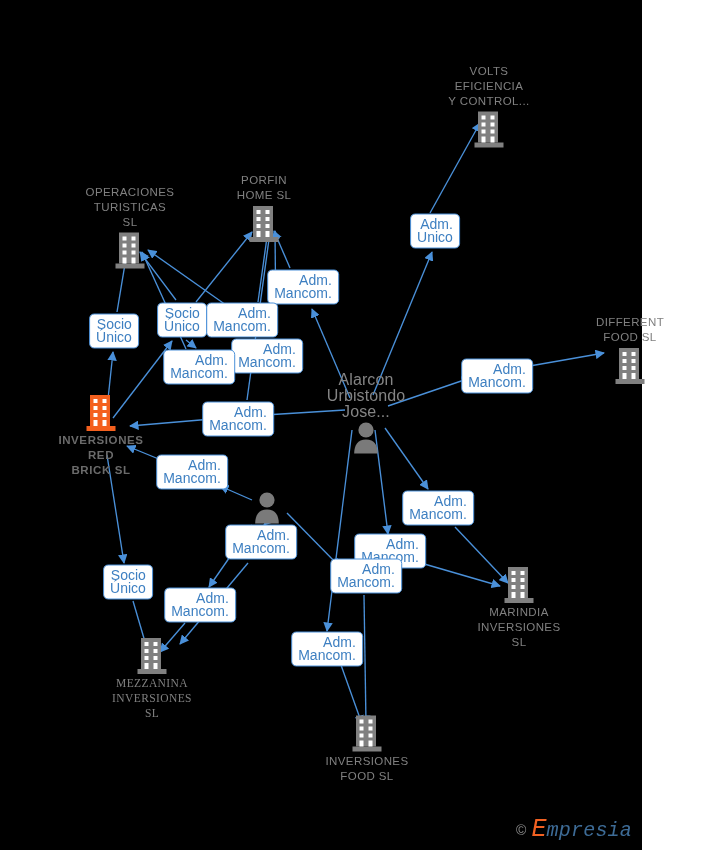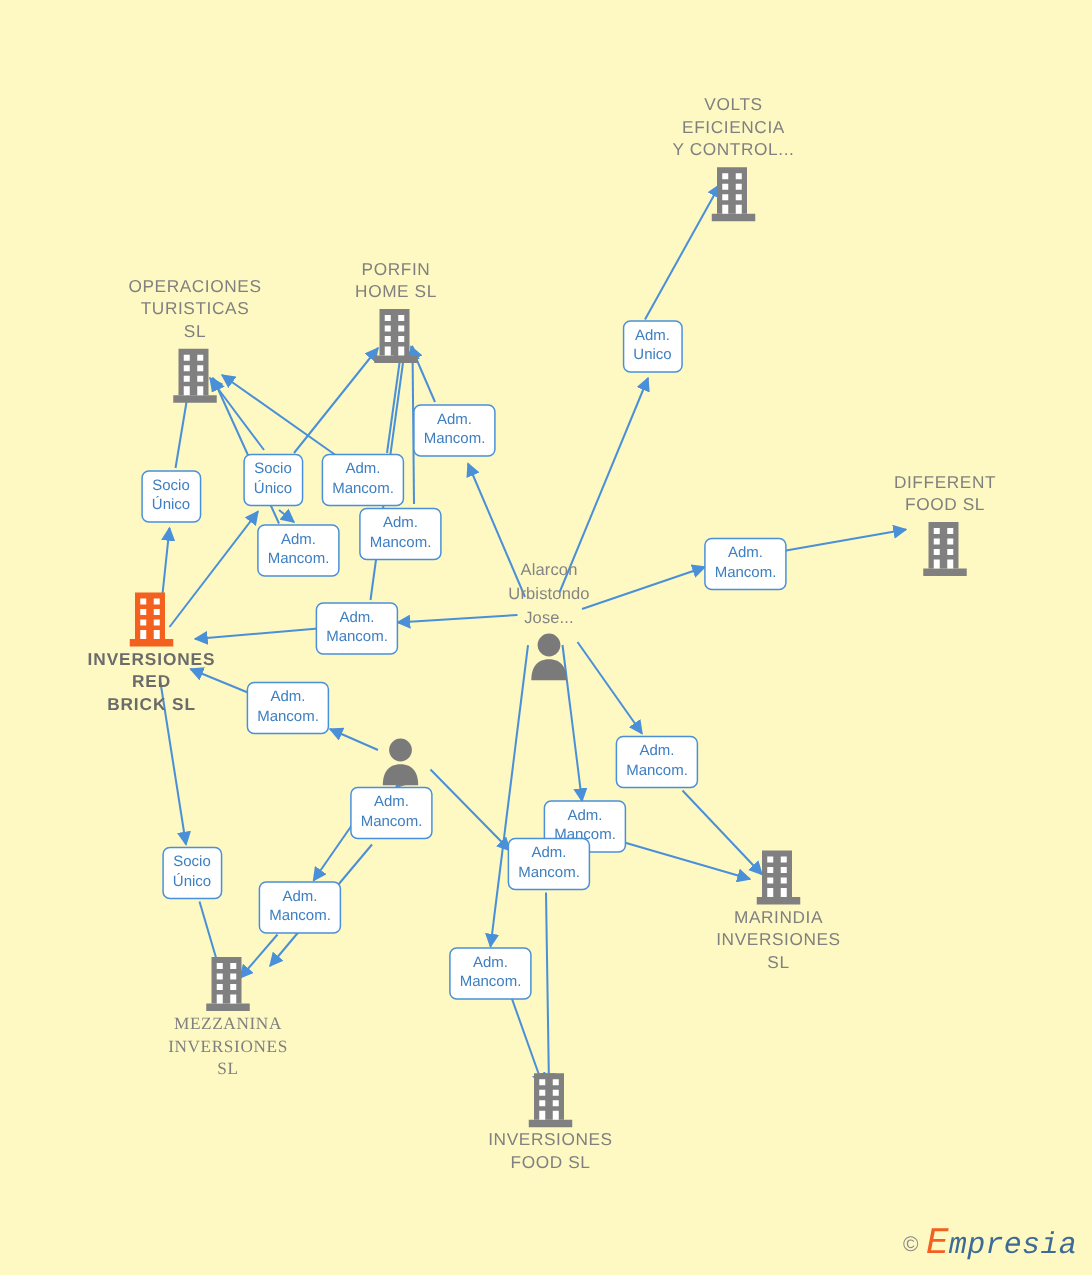--- a/index.html
+++ b/index.html
@@ -9,23 +9,23 @@
     background: #ffffff;
   }
   body {
     font-family: "Liberation Sans", sans-serif;
     width: 728px;
     height: 850px;
     overflow: hidden;
   }
   #graph {
     position: relative;
-    width: 728px;
+    width: 642px;
     height: 850px;
-    background: #fef9c3;
+    background: #000000;
   }
   #edges {
     position: absolute;
     left: 0;
     top: 0;
     width: 728px;
     height: 850px;
     pointer-events: none;
   }
 
@@ -45,21 +45,21 @@
   .node .caption {
     display: block;
     font-size: 11.5px;
     line-height: 15px;
     letter-spacing: 0.4px;
     color: #808080;
     margin-top: 1px;
     white-space: pre-line;
   }
   .node.person .caption {
-    font-size: 11px;
+    font-size: 16px;
     line-height: 16px;
     color: #848484;
     letter-spacing: 0.1px;
   }
   .node.company.highlight .caption {
     color: #6b6b6b;
     font-weight: bold;
     letter-spacing: 0.6px;
   }
   .node.caption-above .caption {
@@ -68,23 +68,23 @@
   }
 
   
   .rel {
     position: absolute;
     transform: translate(-50%, -50%);
     background: #ffffff;
     border: 1.4px solid #4a90d9;
     border-radius: 5px;
     color: #3d7fc1;
-    font-size: 10px;
+    font-size: 14px;
     line-height: 13px;
-    text-align: center;
+    text-align: right;
     padding: 3px 6px 4px 6px;
     white-space: pre-line;
     box-sizing: border-box;
   }
 
   
   #watermark {
     position: absolute;
     right: 10px;
     bottom: 10px;

